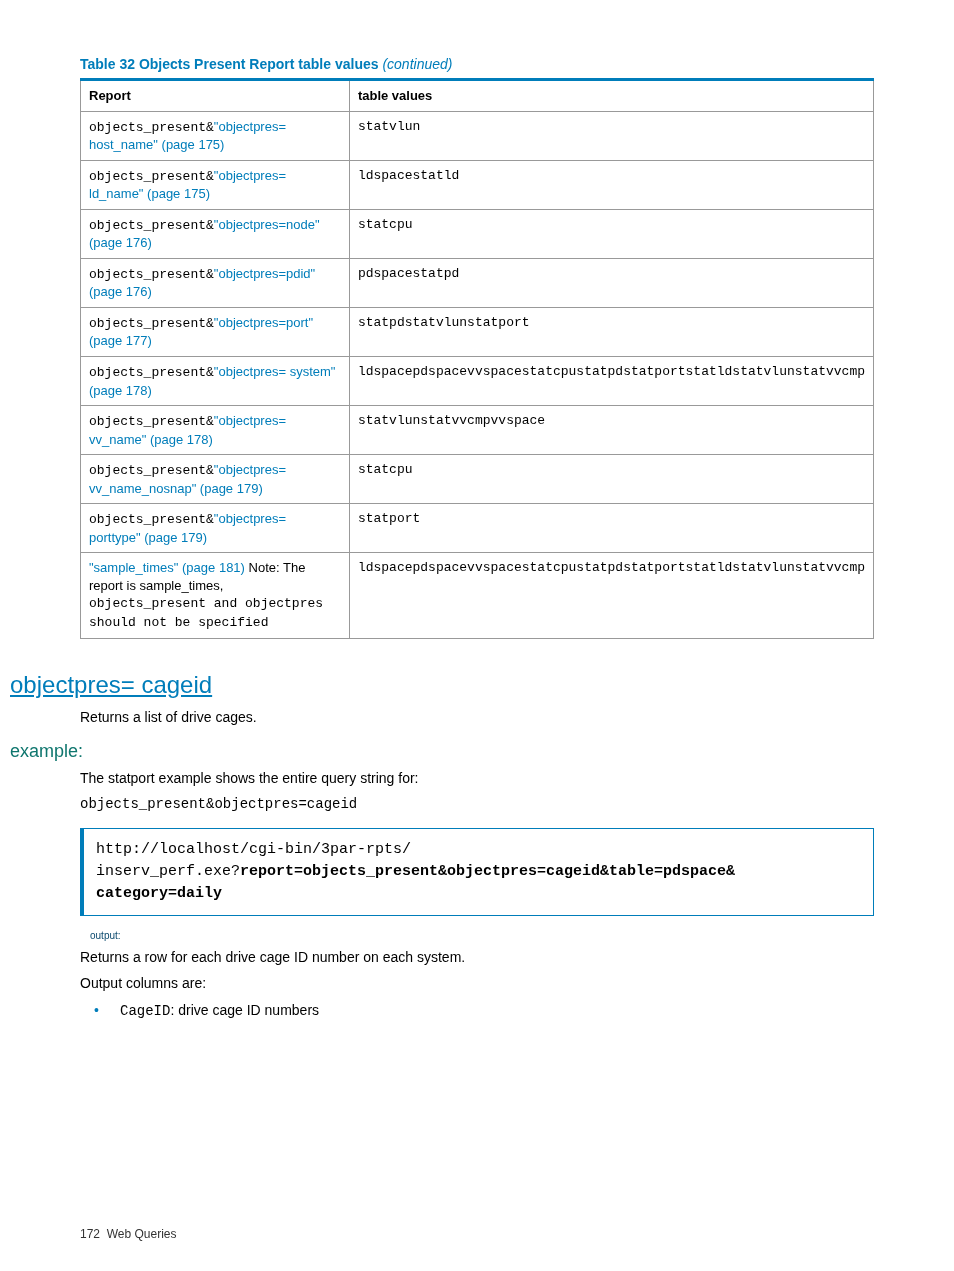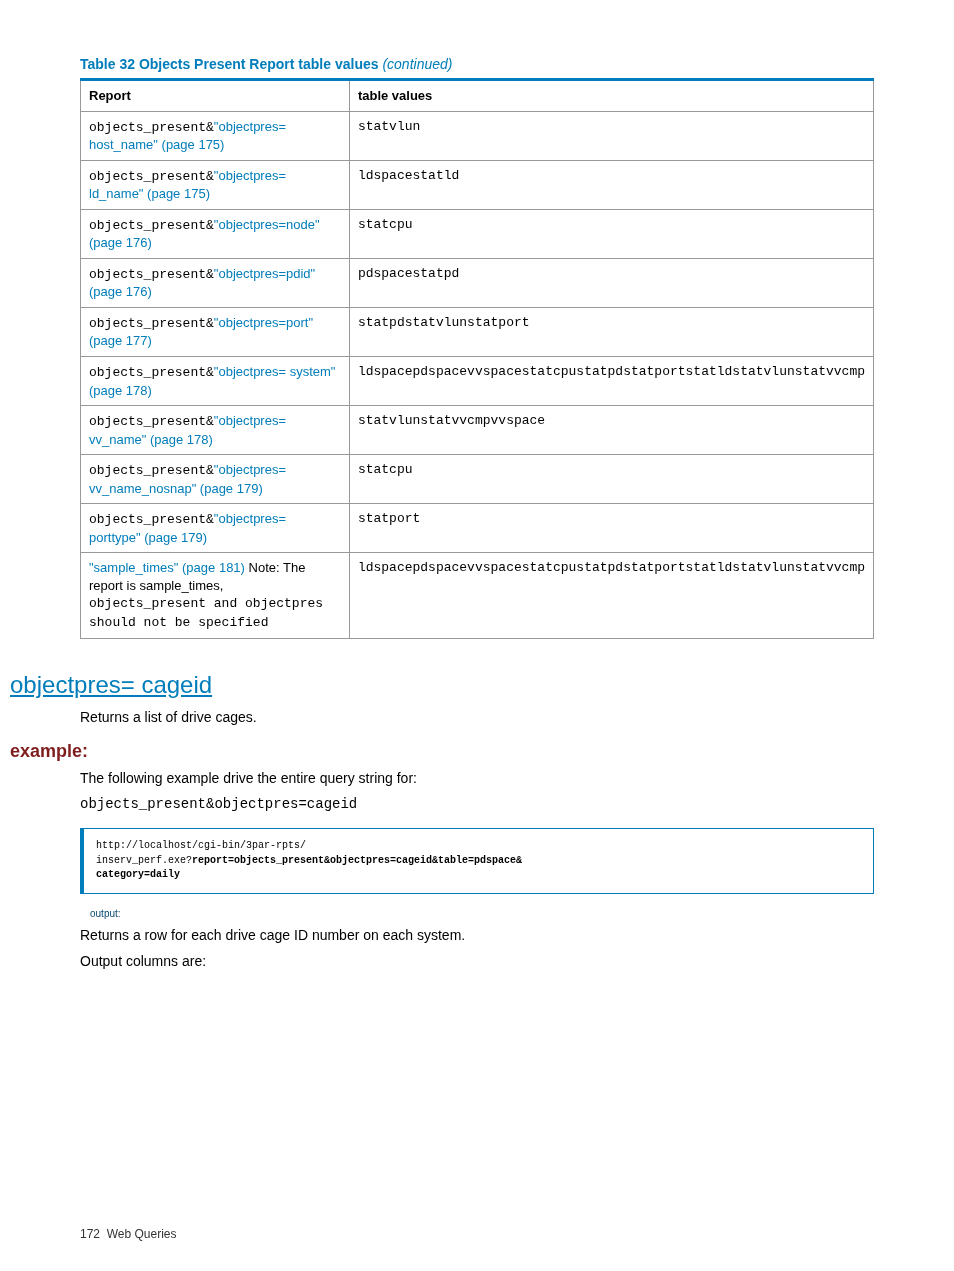--- a/index.html
+++ b/index.html
@@ -35,38 +35,38 @@
   table.data th { font-weight: bold; }
   table.data th:first-child, table.data td:first-child { width: 275px; }
   h1.section {
     color: #007dba;
     font-weight: normal;
     font-size: 24px;
     margin: 10px 0 8px -70px;
     text-decoration: underline;
   }
   h2.subsection {
-    color: #7f1d1d;
-    font-weight: bold;
+    color: #0f766e;
+    font-weight: normal;
     font-size: 18px;
     margin: 14px 0 6px -70px;
   }
   h3.subsub {
     color: #0c4a6e;
     font-weight: normal;
     font-size: 10px;
     margin: 14px 0 6px 10px;
   }
   p.body { margin: 4px 0 6px 0; line-height: 1.45; }
   .codebox {
     border: 1px solid #007dba;
     border-left: 4px solid #007dba;
     padding: 10px 12px;
     font-family: "Courier New", Courier, monospace;
-    font-size: 10px;
+    font-size: 15px;
     line-height: 1.45;
     margin: 14px 0 10px 0;
     white-space: pre-wrap;
     word-break: break-word;
   }
   ul.bullets { list-style: none; margin: 6px 0 10px 0; padding-left: 14px; }
   ul.bullets li { line-height: 1.6; padding-left: 26px; position: relative; }
   ul.bullets li::before {
     content: "•";
     color: #007dba;
@@ -143,32 +143,35 @@
       </td>
       <td class="mono">ldspacepdspacevvspacestatcpustatpdstatportstatldstatvlunstatvvcmp</td>
     </tr>
   </tbody>
 </table>
 
 <h1 class="section">objectpres= cageid</h1>
 <p class="body">Returns a list of drive cages.</p>
 
 <h2 class="subsection">example:</h2>
-<p class="body">The following example drive the entire query string for:</p>
+<p class="body">The statport example shows the entire query string for:</p>
 <p class="body mono">objects_present&amp;objectpres=cageid</p>
 
 <div class="codebox"><span>http://localhost/cgi-bin/3par-rpts/</span>
 <span>inserv_perf.exe?</span><b>report=objects_present&amp;objectpres=cageid&amp;table=pdspace&amp;</b>
 <b>category=daily</b></div>
 
 <h3 class="subsub">output:</h3>
 <p class="body">Returns a row for each drive cage ID number on each system.</p>
 <p class="body">Output columns are:</p>
 
 <ul class="bullets">
+  <li>
+    <span class="mono">CageID</span><span>: drive cage ID numbers</span>
+  </li>
 </ul>
 
 
 </div>
 
 <div class="footer">
   <span>172</span>&nbsp;&nbsp;<span>Web Queries</span>
 </div>
 
 </body></html>

